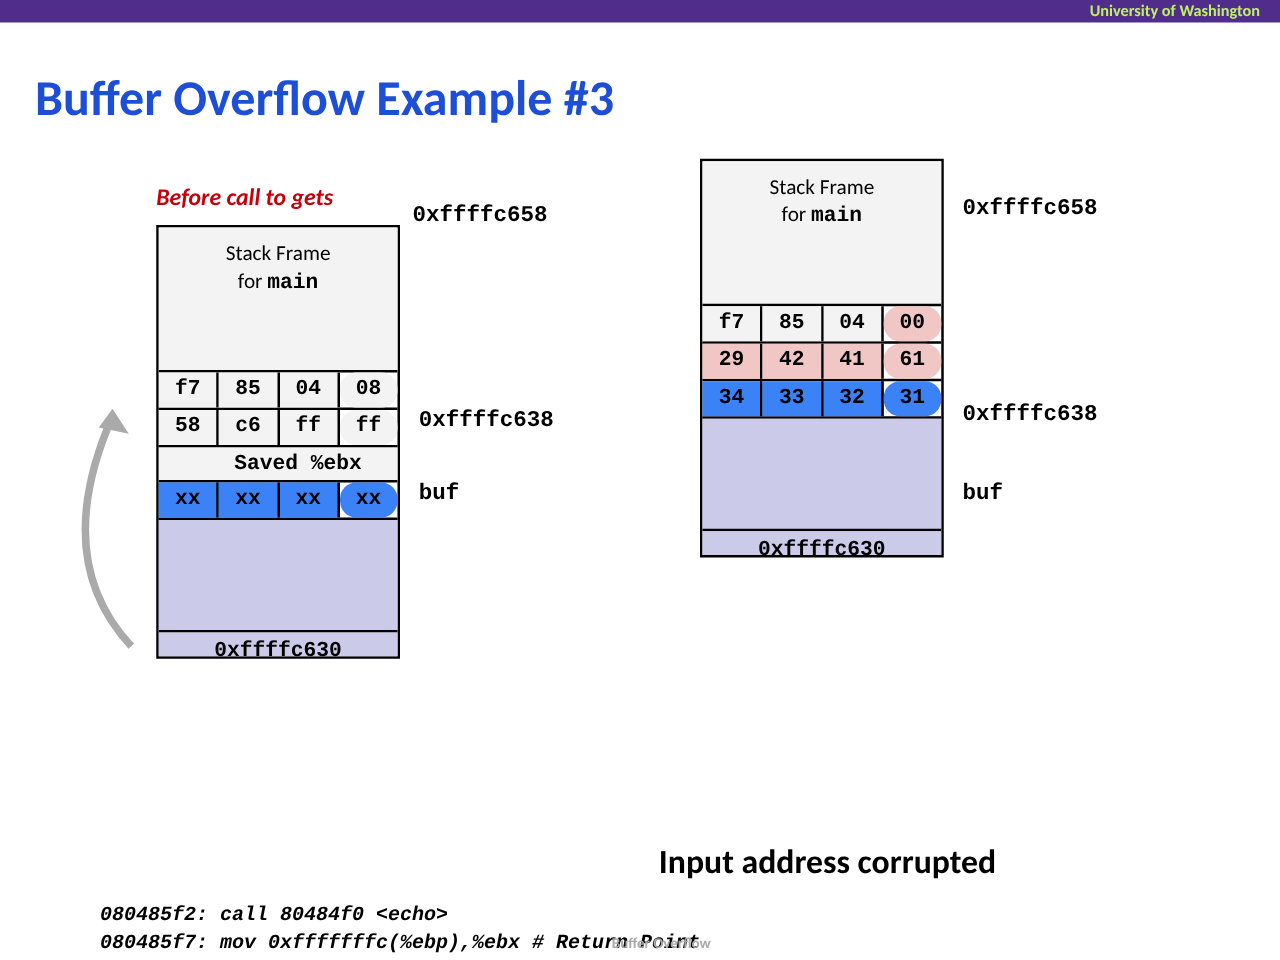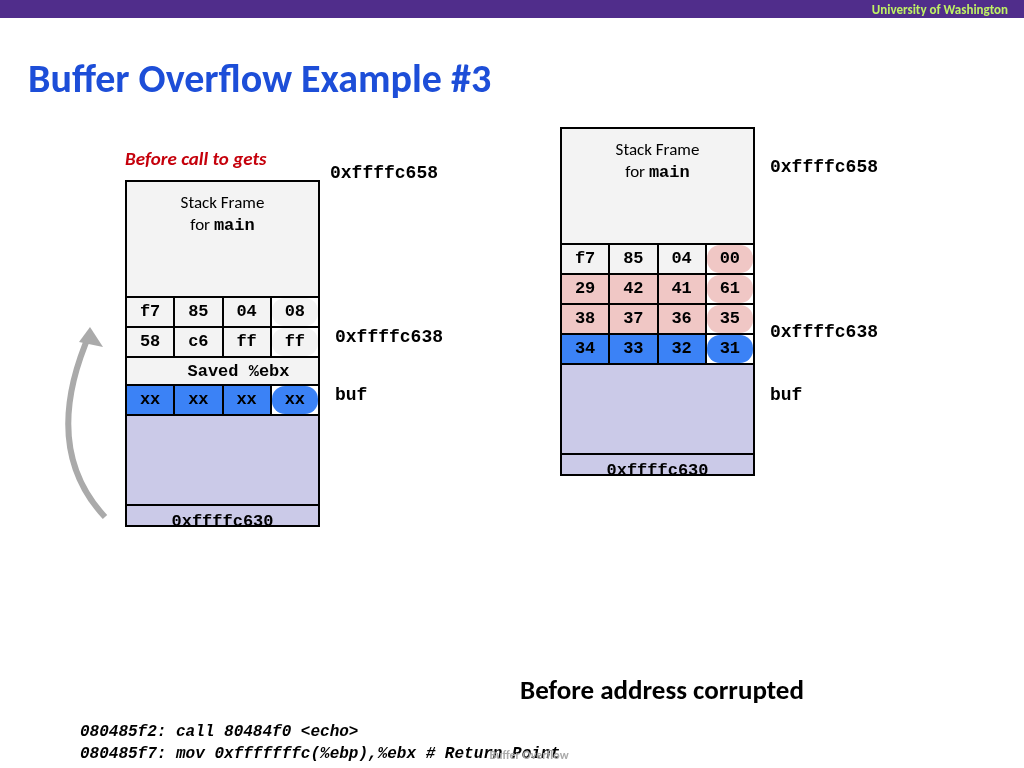--- a/index.html
+++ b/index.html
@@ -93,41 +93,35 @@
         <div class="cell bg-white">04</div>
         <div class="cell bg-pink">00</div>
       </div>
       <div class="byterow">
         <div class="cell bg-pink">29</div>
         <div class="cell bg-pink">42</div>
         <div class="cell bg-pink">41</div>
         <div class="cell bg-pink">61</div>
       </div>
       <div class="byterow">
-        <div class="cell bg-pink">38</div>
-        <div class="cell bg-pink">37</div>
-        <div class="cell bg-pink">36</div>
-        <div class="cell bg-pink">35</div>
-      </div>
-      <div class="byterow">
         <div class="cell bg-blue">34</div>
         <div class="cell bg-blue">33</div>
         <div class="cell bg-blue">32</div>
         <div class="cell bg-blue">31</div>
       </div>
       <div class="spacer-blue"></div>
       <div class="stackbot">0xffffc630</div>
     </div>
     <div class="addr" style="left:210px; top:30px;">0xffffc658</div>
     <div class="addr" style="left:210px; top:195px;">0xffffc638</div>
     <div class="addr" style="left:210px; top:258px;">buf</div>
   </div>
 
 </div>
 
-<div class="retcorrupt">Before address corrupted</div>
+<div class="retcorrupt">Input address corrupted</div>
 
 <div class="code">
   <div>080485f2: call 80484f0 &lt;echo&gt;</div>
   <div>080485f7: mov  0xfffffffc(%ebp),%ebx # Return Point</div>
 </div>
 
 <div class="footer">Buffer Overflow</div>
 
 </body></html>

